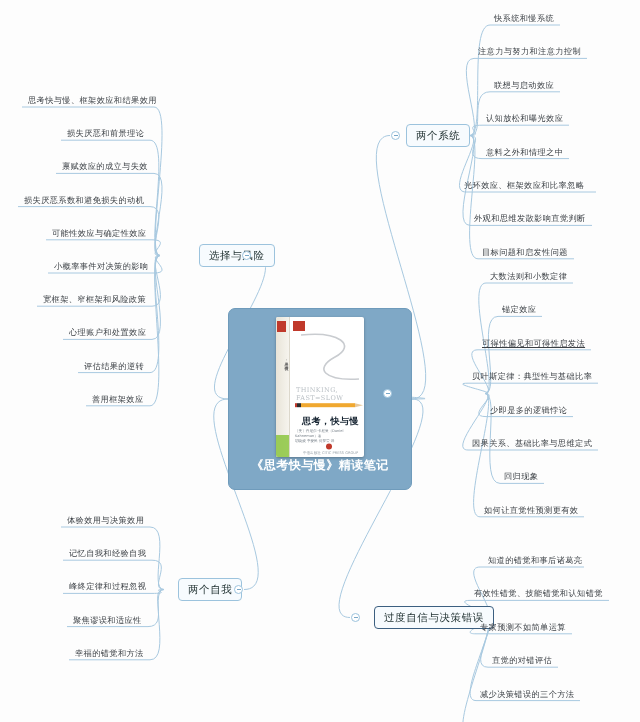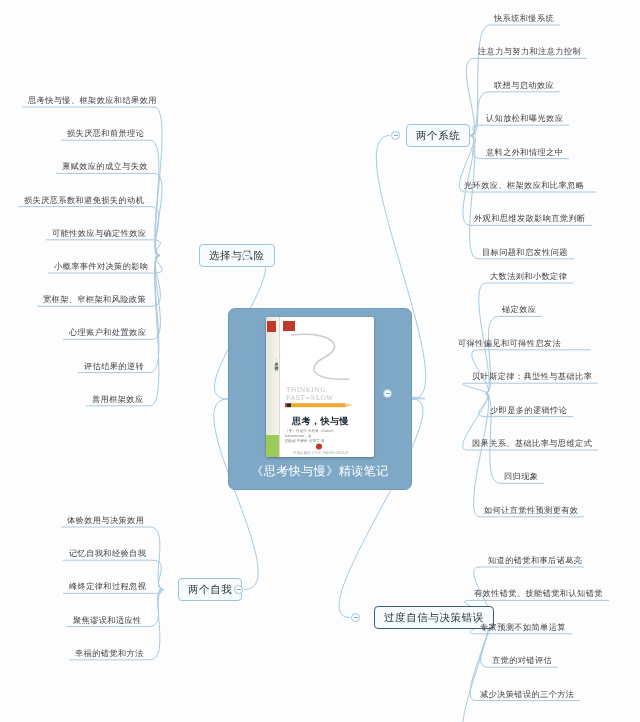--- a/index.html
+++ b/index.html
@@ -14,21 +14,21 @@
 
   
   .center-node{
     position:absolute;left:228px;top:308px;width:184px;height:182px;
     background:#7fa8c6;border:1px solid #6f9bbb;border-radius:7px;
     box-sizing:border-box;
     display:flex;flex-direction:column;align-items:center;justify-content:flex-start;
     padding-top:8px;
   }
   .book{
-    width:108px;height:140px;background:#ffffff;border-radius:2px;
+    width:88px;height:140px;background:#ffffff;border-radius:2px;
     box-shadow:0 1px 3px rgba(0,0,0,.3);
     position:relative;overflow:hidden;
     display:block;
   }
   .book .spine{
     position:absolute;left:0;top:0;width:13px;height:100%;
     background:linear-gradient(90deg,#e8e4d8,#f6f4ee);
     border-right:1px solid #dcd8cc;
   }
   .book .spine-red{position:absolute;left:1px;top:4px;width:9px;height:11px;background:#c0392b;}
@@ -53,22 +53,22 @@
   .book .authors{
     position:absolute;left:6px;top:112px;width:72px;
     font-size:3.6px;line-height:5px;color:#7b848c;
   }
   .book .pubmark{position:absolute;left:34px;top:126px;width:12px;height:7px;}
   .book .publisher{
     position:absolute;left:0;bottom:2px;width:83px;text-align:center;
     font-size:3.6px;color:#9aa3aa;
   }
   .center-caption{
-    margin-top:6px;font-size:12px;color:#ffffff;letter-spacing:.5px;
-    font-weight:normal;text-align:center;width:100%;
+    margin-top:0;font-size:12px;color:#ffffff;letter-spacing:.5px;
+    font-weight:bold;text-align:center;width:100%;
   }
 
   
   .branch{
     position:absolute;background:#f7fbfe;border:1px solid #9cc3dd;border-radius:4px;
     font-size:10.5px;color:#233;line-height:1;
     padding:5px 9px;white-space:nowrap;box-sizing:border-box;
     letter-spacing:.6px;
   }
   .branch.dark{border:1px solid #3c5f80;border-width:1.4px;margin-left:8px;}
@@ -215,21 +215,21 @@
     <div class="leaf" style="top: 47.4px; left: 478px;"><span>注意力与努力和注意力控制</span></div>
     <div class="leaf" style="top: 80.8px; left: 494px;"><span>联想与启动效应</span></div>
     <div class="leaf" style="top: 114.2px; left: 486px;"><span>认知放松和曝光效应</span></div>
     <div class="leaf" style="top: 147.6px; left: 486px;"><span>意料之外和情理之中</span></div>
     <div class="leaf" style="top: 181px; left: 448px; margin-left: 16px;"><span>光环效应、框架效应和比率忽略</span></div>
     <div class="leaf" style="top: 214.4px; left: 474px;"><span>外观和思维发散影响直觉判断</span></div>
     <div class="leaf" style="top: 247.8px; left: 482px;"><span>目标问题和启发性问题</span></div>
     <div class="collapse-dot" style="left: 383px; top: 389px;"></div>
     <div class="leaf" style="top: 272px; left: 490px;"><span>大数法则和小数定律</span></div>
     <div class="leaf" style="top: 305.4px; left: 502px;"><span>锚定效应</span></div>
-    <div class="leaf" style="top: 338.8px; left: 458px;"><span>可得性偏见和可得性启发法</span></div>
+    <div class="leaf" style="top: 338.8px; left: 482px; text-decoration: underline;"><span>可得性偏见和可得性启发法</span></div>
     <div class="leaf" style="top: 372.2px; left: 472px;"><span>贝叶斯定律：典型性与基础比率</span></div>
     <div class="leaf" style="top: 405.6px; left: 490px;"><span>少即是多的逻辑悖论</span></div>
     <div class="leaf" style="top: 439px; left: 472px;"><span>因果关系、基础比率与思维定式</span></div>
     <div class="leaf" style="top: 472.4px; left: 504px;"><span>回归现象</span></div>
     <div class="leaf" style="top: 505.8px; left: 484px;"><span>如何让直觉性预测更有效</span></div>
     <div class="branch dark" style="left: 366px; top: 606px;"><span>过度自信与决策错误</span></div>
     <div class="collapse-dot" style="left: 351px; top: 613px;"></div>
     <div class="leaf" style="top: 556px; left: 488px;"><span>知道的错觉和事后诸葛亮</span></div>
     <div class="leaf" style="top: 589.4px; left: 474px;"><span>有效性错觉、技能错觉和认知错觉</span></div>
     <div class="leaf" style="top: 622.8px; left: 480px;"><span>专家预测不如简单运算</span></div>

